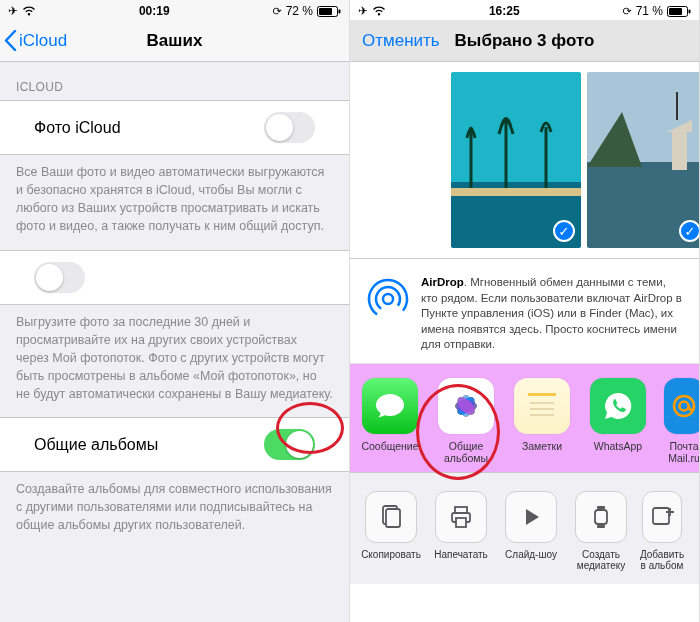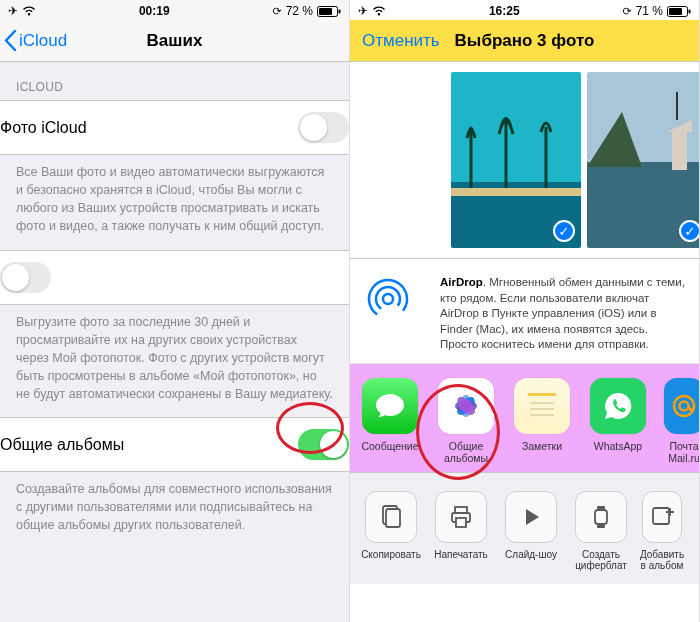--- a/index.html
+++ b/index.html
@@ -12,37 +12,37 @@
 .status-center { font-weight: 600; }
 .status-bar svg { display: block; }
 
 .nav-bar { display: flex; align-items: center; height: 42px; background: #f7f7f8; border-bottom: 1px solid #c8c7cc; position: relative; }
 .nav-back { display: flex; align-items: center; color: #007aff; font-size: 17px; padding-left: 4px; cursor: pointer; }
 .nav-back svg { margin-right: 2px; }
 .nav-title { position: absolute; left: 0; right: 0; text-align: center; font-size: 17px; font-weight: 600; pointer-events: none; }
 .nav-cancel { color: #007aff; font-size: 17px; padding-left: 12px; cursor: pointer; }
 
 .section-header { font-size: 12px; color: #8a8a8e; padding: 18px 16px 6px; text-transform: uppercase; letter-spacing: 0.3px; }
-.row { display: flex; align-items: center; justify-content: space-between; background: #fff; padding: 11px 0; border-top: 0.5px solid #c8c7cc; border-bottom: 0.5px solid #c8c7cc; font-size: 16px; color: #000; }
+.row { display: flex; align-items: center; justify-content: space-between; background: #fff; padding: 11px 34px; border-top: 0.5px solid #c8c7cc; border-bottom: 0.5px solid #c8c7cc; font-size: 16px; color: #000; }
 .footer-text { font-size: 12.5px; color: #8a8a8e; padding: 8px 16px 14px; line-height: 1.45; }
 
 .switch { position: relative; width: 51px; height: 31px; background: #e9e9eb; border-radius: 16px; cursor: pointer; flex-shrink: 0; }
 .switch .knob { position: absolute; top: 2px; left: 2px; width: 27px; height: 27px; background: #fff; border-radius: 50%; box-shadow: 0 1px 3px rgba(0,0,0,.25); transition: left .15s; }
 .switch.on { background: #4cd964; }
 .switch.on .knob { left: 22px; }
 
 .circle-annot { position: absolute; border: 3px solid #d91e2e; border-radius: 50%; pointer-events: none; }
 
 
 .thumb-strip { background: #fff; padding: 10px 0 10px 0; display: flex; gap: 6px; overflow: hidden; }
 .thumb { position: relative; flex-shrink: 0; height: 176px; border-radius: 2px; overflow: hidden; }
 .thumb.spacer { width: 95px; background: transparent; }
 .check { position: absolute; right: 6px; bottom: 6px; width: 22px; height: 22px; background: #007aff; border: 2px solid #fff; border-radius: 50%; display: flex; align-items: center; justify-content: center; color: #fff; font-size: 13px; }
 
-.airdrop-row { display: flex; gap: 28px; padding: 16px 14px 10px; background: #fff; border-top: 0.5px solid #c8c7cc; }
+.airdrop-row { display: flex; gap: 9px; padding: 16px 14px 10px; background: #fff; border-top: 0.5px solid #c8c7cc; }
 .airdrop-icon { width: 48px; height: 48px; flex-shrink: 0; }
 .airdrop-text { font-size: 11.5px; color: #444; line-height: 1.35; }
 .airdrop-text b { color: #000; }
 
 .share-row { display: flex; gap: 16px; padding: 14px 10px 8px; background: #f0abfc; overflow: hidden; border-top: 0.5px solid #e5e5e8; position: relative; }
 .share-item { display: flex; flex-direction: column; align-items: center; width: 60px; flex-shrink: 0; cursor: pointer; }
 .share-icon { width: 56px; height: 56px; border-radius: 13px; display: flex; align-items: center; justify-content: center; background: #fff; box-shadow: 0 0 0 0.5px rgba(0,0,0,.08); }
 .share-label { font-size: 10.5px; color: #333; text-align: center; margin-top: 6px; line-height: 1.15; min-height: 24px; }
 
 .action-row { display: flex; gap: 12px; padding: 18px 12px 12px; background: #efeff4; border-top: 0.5px solid #c8c7cc; overflow: hidden; }
@@ -126,21 +126,21 @@
       <span style="font-size:11px;">⟳</span>
       <span>71 %</span>
       <svg width="24" height="11" viewBox="0 0 24 11">
             <rect x="0.5" y="0.5" width="20" height="10" rx="2" fill="none" stroke="#000"></rect>
             <rect x="2" y="2" width="13" height="7" rx="1" fill="#000"></rect>
             <rect x="21.5" y="3.5" width="2" height="4" rx="1" fill="#000"></rect>
           </svg>
     </div>
   </div>
 
-  <div class="nav-bar" style="background:#fde047; border-bottom:0.5px solid #c8c7cc;">
+  <div class="nav-bar" style="background:#e5e5e5; border-bottom:0.5px solid #c8c7cc;">
     <div class="nav-cancel">Отменить</div>
     <div class="nav-title">Выбрано 3 фото</div>
   </div>
 
   <div class="thumb-strip">
     <div class="thumb spacer"></div>
     <div class="thumb" style="width:130px;">
       <svg width="130" height="176" viewBox="0 0 130 176">
             <rect width="130" height="110" fill="#1fb5c9"></rect>
             <rect y="110" width="130" height="66" fill="#0a6c85"></rect>
@@ -259,21 +259,21 @@
       <div class="action-label">Слайд-шоу</div>
     </div>
     <div class="action-item">
       <div class="action-icon">
             <svg width="28" height="28" viewBox="0 0 28 28">
               <rect x="8" y="7" width="12" height="14" rx="3" fill="none" stroke="#5a5a5e" stroke-width="1.8"></rect>
               <rect x="10" y="3" width="8" height="3" rx="1" fill="#5a5a5e"></rect>
               <rect x="10" y="22" width="8" height="3" rx="1" fill="#5a5a5e"></rect>
             </svg>
           </div>
-      <div class="action-label">Создать циферблат</div>
+      <div class="action-label">Создать медиатеку</div>
     </div>
     <div class="action-item" style="width:40px;">
       <div class="action-icon" style="width:40px;">
             <svg width="28" height="28" viewBox="0 0 28 28">
               <rect x="5" y="5" width="16" height="16" rx="2" fill="none" stroke="#5a5a5e" stroke-width="1.8"></rect>
               <path d="M18 9h8M22 5v8" stroke="#5a5a5e" stroke-width="1.8"></path>
             </svg>
           </div>
       <div class="action-label">Добавить в альбом</div>
     </div>

